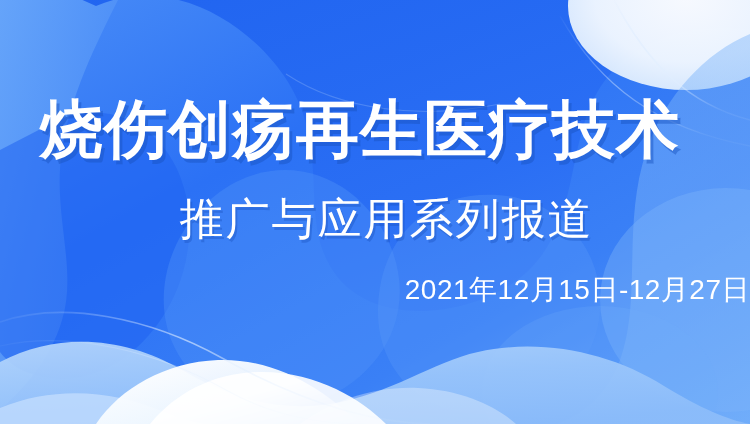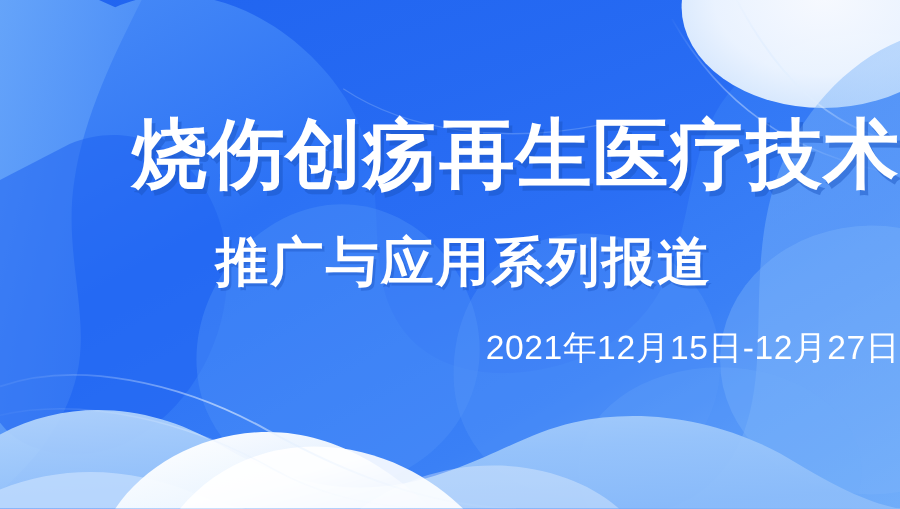--- a/index.html
+++ b/index.html
@@ -28,39 +28,40 @@
     display: flex;
     flex-direction: column;
     align-items: center;
     justify-content: flex-start;
   }
   .title {
     position: absolute;
     top: 98px;
     left: 0;
     right: 0;
-    text-align: right;
+    text-align: left;
     color: #ffffff;
     font-size: 63px;
     line-height: 1;
     font-weight: bold;
     letter-spacing: 1px;
     text-shadow: 3px 4px 0 rgba(25, 82, 190, 0.45);
     white-space: nowrap;
+    padding-left: 40px;
   }
   .subtitle {
     position: absolute;
     top: 197px;
     left: 0;
     right: 0;
     text-align: center;
     color: #ffffff;
     font-size: 44px;
     line-height: 1;
-    font-weight: bold;
+    font-weight: normal;
     letter-spacing: 2px;
     text-shadow: 2px 3px 0 rgba(25, 82, 190, 0.38);
     white-space: nowrap;
     padding-left: 23px;
   }
   .dateline {
     position: absolute;
     top: 276px;
     left: 0;
     right: 0;

